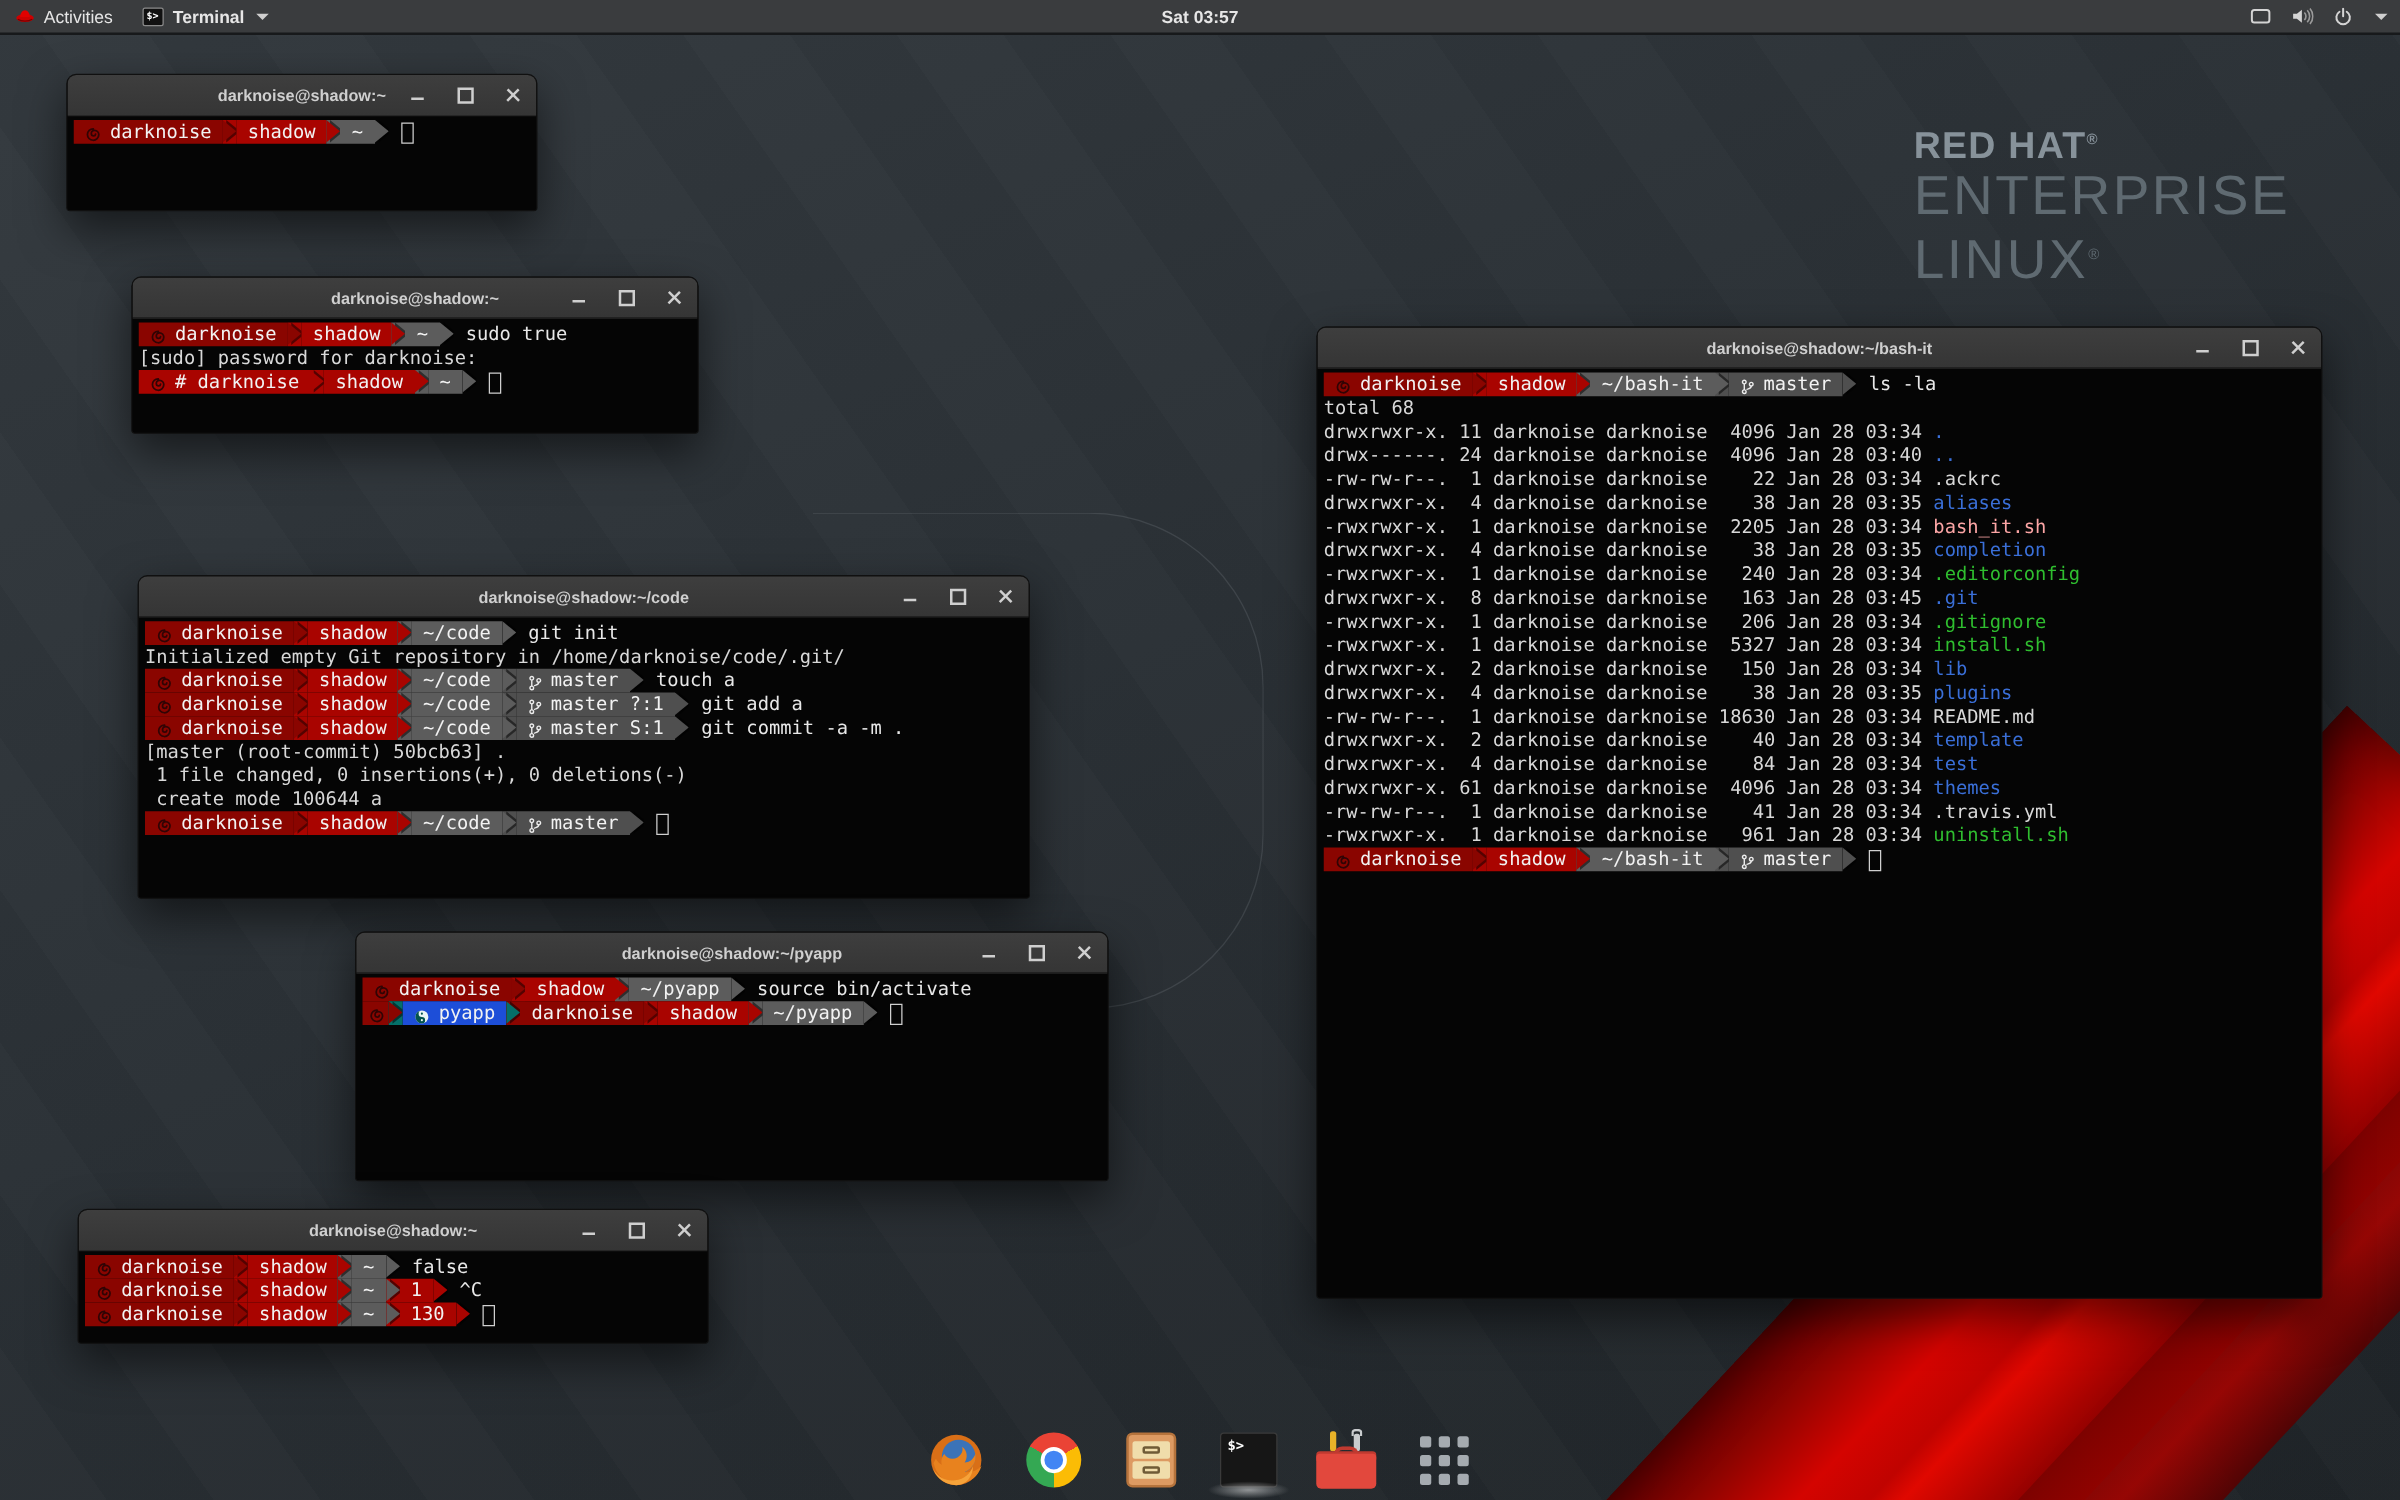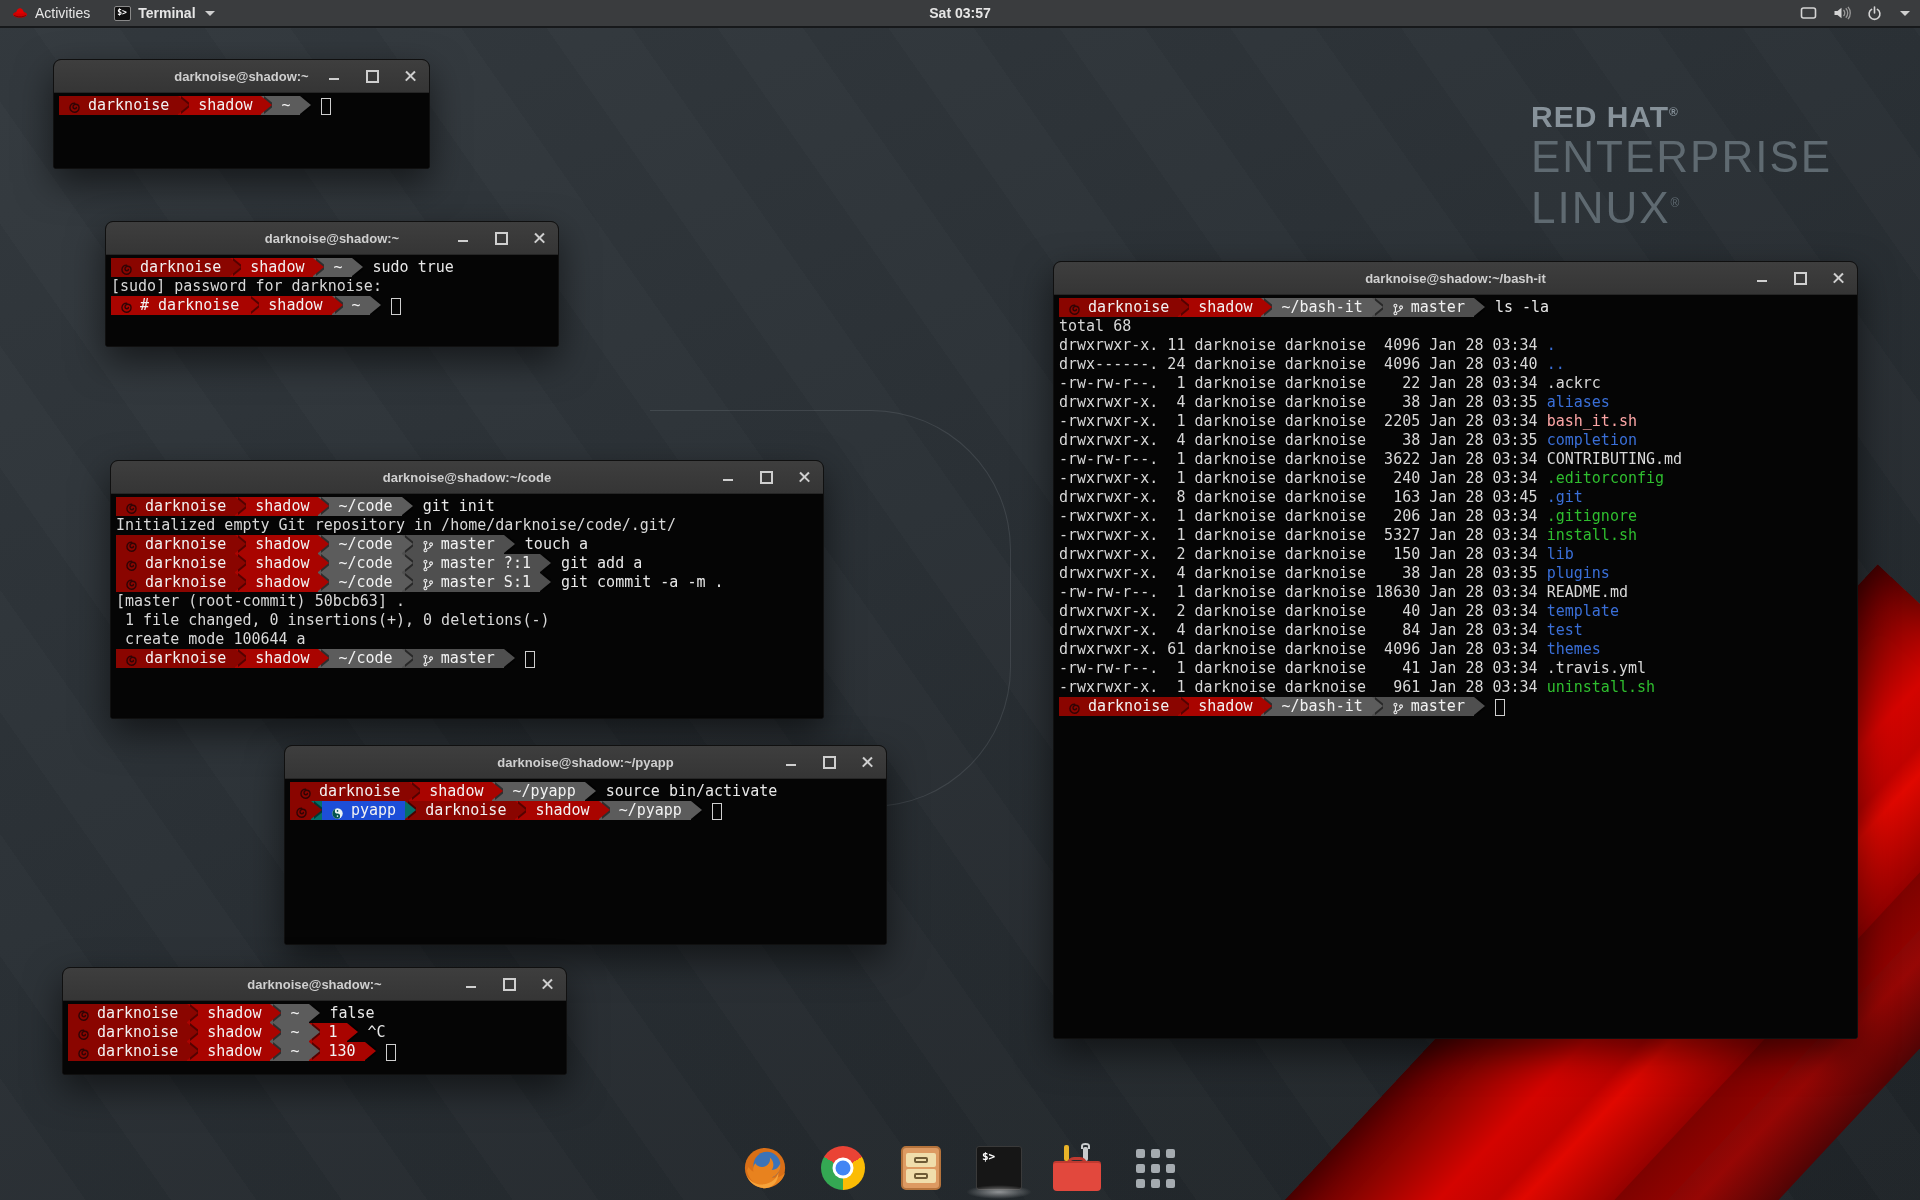--- a/index.html
+++ b/index.html
@@ -365,21 +365,20 @@
                 <path d="M4 5.2v5.6M10.5 7.2c0 2.6-2.6 2.4-4.4 3.4"></path>
               </g>
             </svg></span><span class="segtxt">master</span></span><span class="sep"><i style="border-left-color:rgba(0,0,0,.5);left:3px"></i><i style="border-left-color: rgb(79, 79, 79);"></i></span><span class="cmd">ls -la</span></div>
       <div class="line outline"><span style="color: rgb(216, 216, 216);">total 68</span></div>
       <div class="line outline"><span style="color: rgb(216, 216, 216);">drwxrwxr-x. 11 darknoise darknoise  4096 Jan 28 03:34 </span><span style="color: rgb(58, 111, 216);">.</span></div>
       <div class="line outline"><span style="color: rgb(216, 216, 216);">drwx------. 24 darknoise darknoise  4096 Jan 28 03:40 </span><span style="color: rgb(58, 111, 216);">..</span></div>
       <div class="line outline"><span style="color: rgb(216, 216, 216);">-rw-rw-r--.  1 darknoise darknoise    22 Jan 28 03:34 </span><span style="color: rgb(216, 216, 216);">.ackrc</span></div>
       <div class="line outline"><span style="color: rgb(216, 216, 216);">drwxrwxr-x.  4 darknoise darknoise    38 Jan 28 03:35 </span><span style="color: rgb(58, 111, 216);">aliases</span></div>
       <div class="line outline"><span style="color: rgb(216, 216, 216);">-rwxrwxr-x.  1 darknoise darknoise  2205 Jan 28 03:34 </span><span style="color: #fca5a5;">bash_it.sh</span></div>
       <div class="line outline"><span style="color: rgb(216, 216, 216);">drwxrwxr-x.  4 darknoise darknoise    38 Jan 28 03:35 </span><span style="color: rgb(58, 111, 216);">completion</span></div>
-      <div class="line outline"><span style="color: rgb(216, 216, 216);">-rw-rw-r--.  1 darknoise darknoise  3622 Jan 28 03:34 </span><span style="color: rgb(216, 216, 216);">CONTRIBUTING.md</span></div>
       <div class="line outline"><span style="color: rgb(216, 216, 216);">-rwxrwxr-x.  1 darknoise darknoise   240 Jan 28 03:34 </span><span style="color: rgb(47, 190, 47);">.editorconfig</span></div>
       <div class="line outline"><span style="color: rgb(216, 216, 216);">drwxrwxr-x.  8 darknoise darknoise   163 Jan 28 03:45 </span><span style="color: rgb(58, 111, 216);">.git</span></div>
       <div class="line outline"><span style="color: rgb(216, 216, 216);">-rwxrwxr-x.  1 darknoise darknoise   206 Jan 28 03:34 </span><span style="color: rgb(47, 190, 47);">.gitignore</span></div>
       <div class="line outline"><span style="color: rgb(216, 216, 216);">-rwxrwxr-x.  1 darknoise darknoise  5327 Jan 28 03:34 </span><span style="color: rgb(47, 190, 47);">install.sh</span></div>
       <div class="line outline"><span style="color: rgb(216, 216, 216);">drwxrwxr-x.  2 darknoise darknoise   150 Jan 28 03:34 </span><span style="color: rgb(58, 111, 216);">lib</span></div>
       <div class="line outline"><span style="color: rgb(216, 216, 216);">drwxrwxr-x.  4 darknoise darknoise    38 Jan 28 03:35 </span><span style="color: rgb(58, 111, 216);">plugins</span></div>
       <div class="line outline"><span style="color: rgb(216, 216, 216);">-rw-rw-r--.  1 darknoise darknoise 18630 Jan 28 03:34 </span><span style="color: rgb(216, 216, 216);">README.md</span></div>
       <div class="line outline"><span style="color: rgb(216, 216, 216);">drwxrwxr-x.  2 darknoise darknoise    40 Jan 28 03:34 </span><span style="color: rgb(58, 111, 216);">template</span></div>
       <div class="line outline"><span style="color: rgb(216, 216, 216);">drwxrwxr-x.  4 darknoise darknoise    84 Jan 28 03:34 </span><span style="color: rgb(58, 111, 216);">test</span></div>
       <div class="line outline"><span style="color: rgb(216, 216, 216);">drwxrwxr-x. 61 darknoise darknoise  4096 Jan 28 03:34 </span><span style="color: rgb(58, 111, 216);">themes</span></div>

